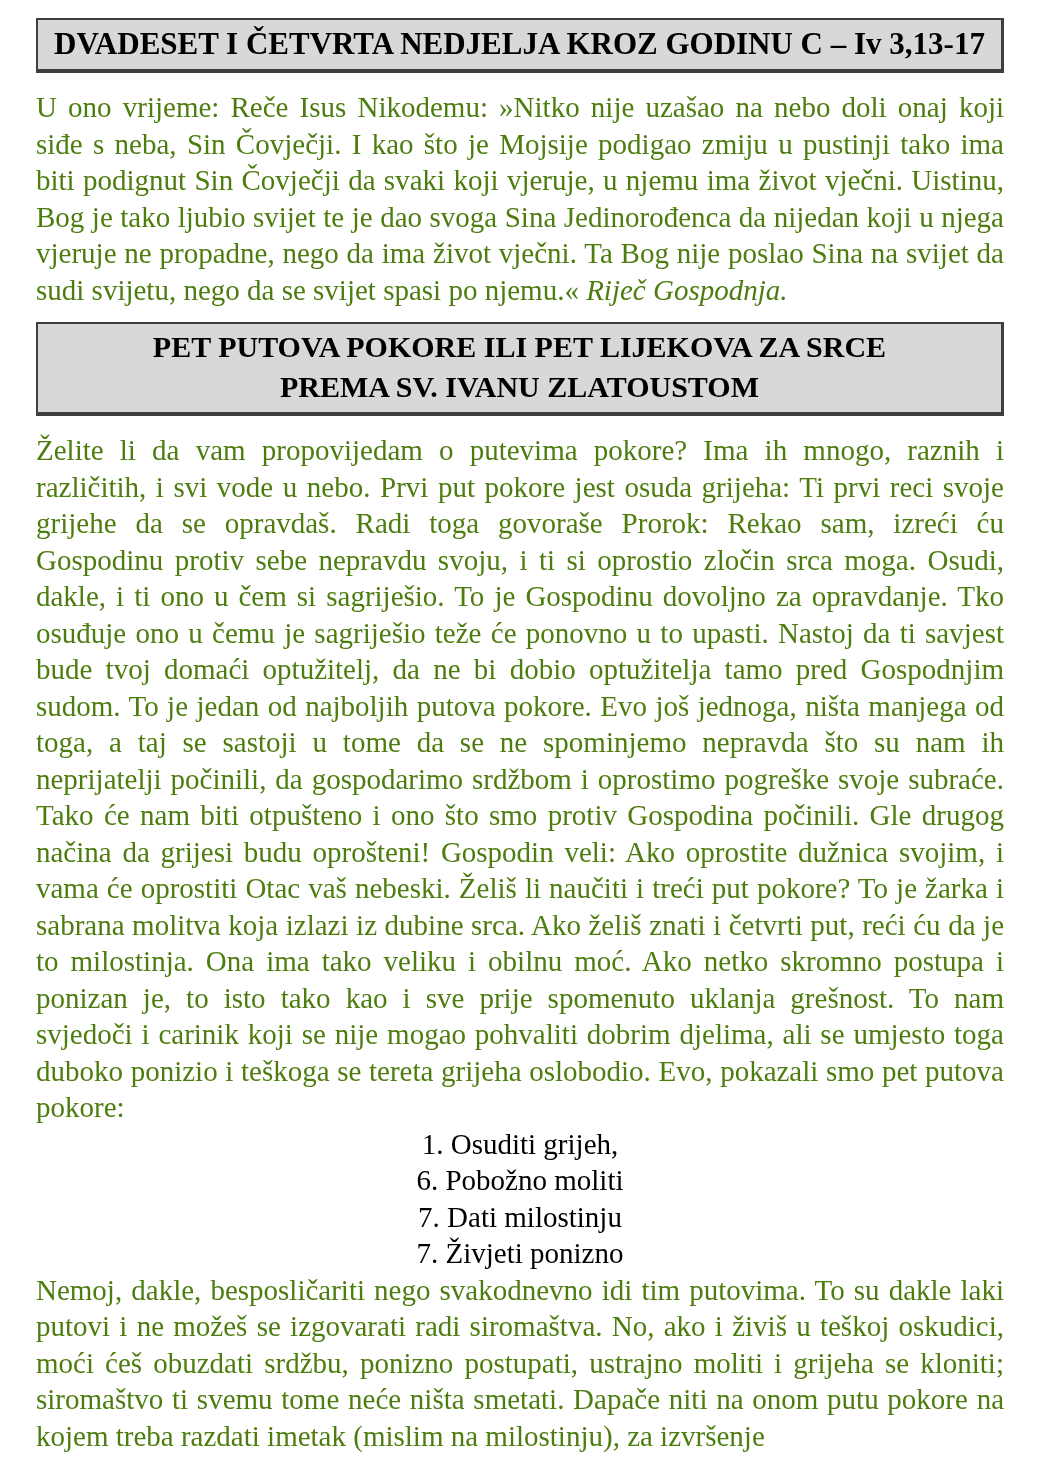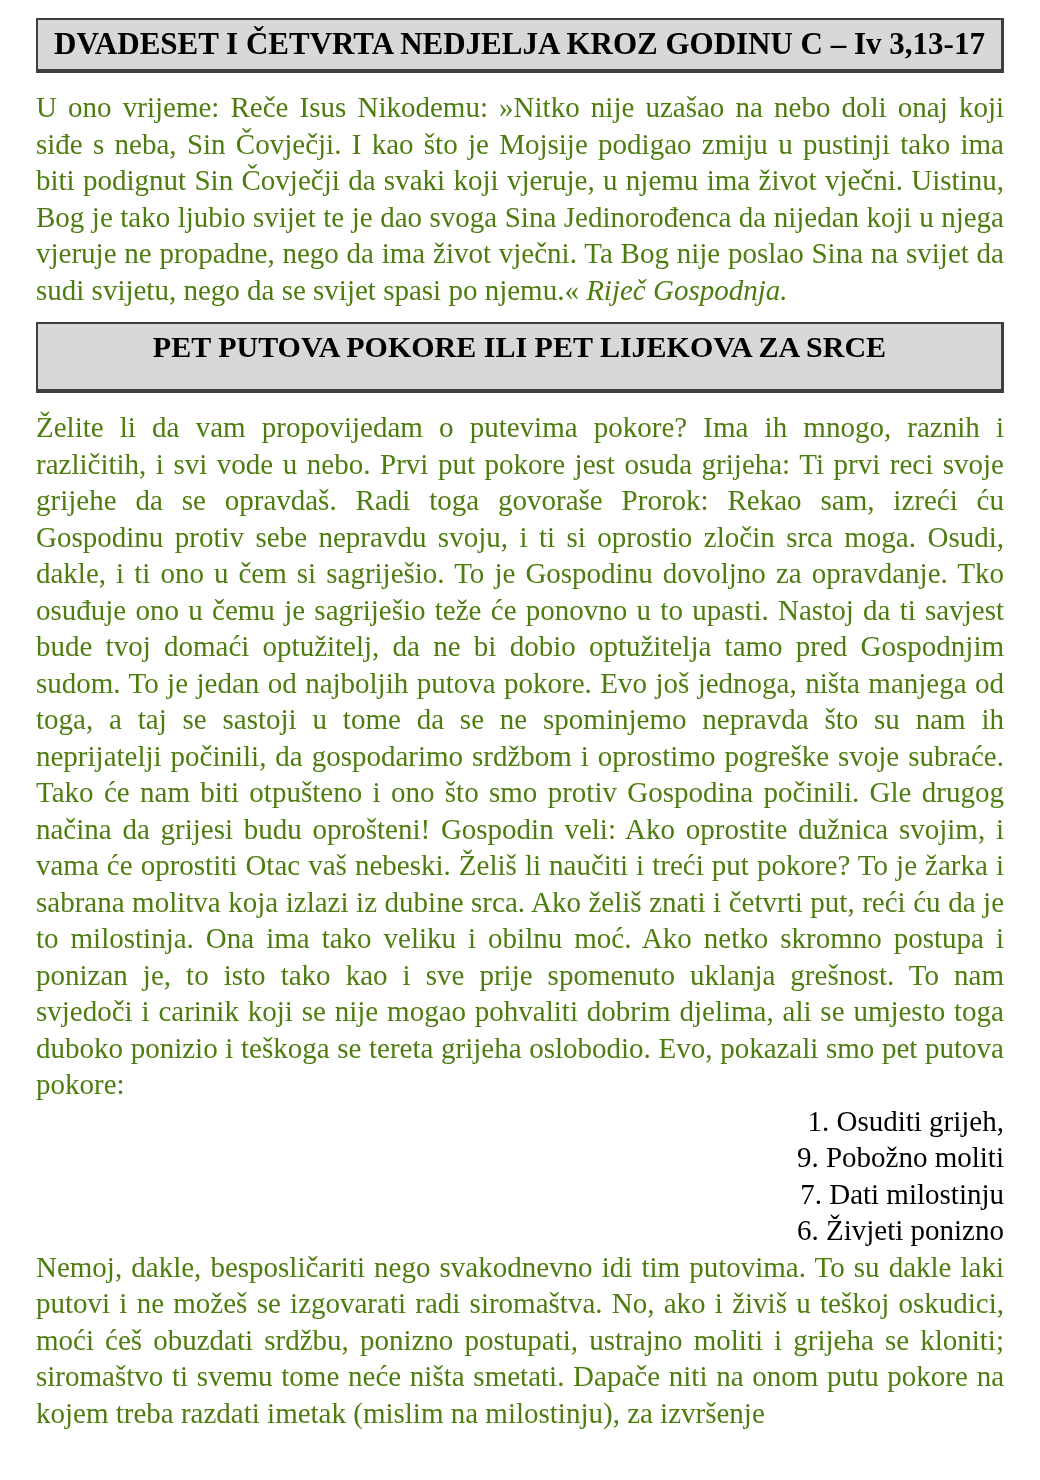--- a/index.html
+++ b/index.html
@@ -28,65 +28,66 @@
     font-weight: bold;
     padding: 4px 6px 5px 6px;
   }
   .header-box.single {
     font-size: 31px;
     line-height: 40px;
   }
   .header-box.double {
     font-size: 30px;
     line-height: 40px;
-    padding: 3px 6px 22px 6px;
+    padding: 3px 6px 5px 6px;
   }
   .body-text {
     font-size: 29px;
     line-height: 36.5px;
     text-align: justify;
     color: #4d7c0f;
   }
   .gospel {
     margin-top: 16px;
     margin-bottom: 14px;
   }
   .sermon-title {
     margin-bottom: 16px;
   }
   .attribution {
     font-style: italic;
   }
   .list-item {
     font-size: 29px;
     line-height: 36.5px;
-    text-align: right;
+    text-align: center;
   }
 </style>
 </head>
 <body>
 
 <div class="page">
 
   <div class="header-box single">
     <span>DVADESET I ČETVRTA NEDJELJA KROZ GODINU C – Iv 3,13-17</span>
   </div>
 
   <p class="body-text gospel">
     <span>U ono vrijeme: Reče Isus Nikodemu: »Nitko nije uzašao na nebo doli onaj koji siđe s neba, Sin Čovječji. I kao što je Mojsije podigao zmiju u pustinji tako ima biti podignut Sin Čovječji da svaki koji vjeruje, u njemu ima život vječni. Uistinu, Bog je tako ljubio svijet te je dao svoga Sina Jedinorođenca da nijedan koji u njega vjeruje ne propadne, nego da ima život vječni. Ta Bog nije poslao Sina na svijet da sudi svijetu, nego da se svijet spasi po njemu.« </span><em class="attribution">Riječ Gospodnja.</em>
   </p>
 
   <div class="header-box double sermon-title">
     <div>PET PUTOVA POKORE ILI PET LIJEKOVA ZA SRCE</div>
+    <div>PREMA SV. IVANU ZLATOUSTOM</div>
   </div>
 
   <p class="body-text">Želite li da vam propovijedam o putevima pokore? Ima ih mnogo, raznih i različitih, i svi vode u nebo. Prvi put pokore jest osuda grijeha: Ti prvi reci svoje grijehe da se opravdaš. Radi toga govoraše Prorok: Rekao sam, izreći ću Gospodinu protiv sebe nepravdu svoju, i ti si oprostio zločin srca moga. Osudi, dakle, i ti ono u čem si sagriješio. To je Gospodinu dovoljno za opravdanje. Tko osuđuje ono u čemu je sagriješio teže će ponovno u to upasti. Nastoj da ti savjest bude tvoj domaći optužitelj, da ne bi dobio optužitelja tamo pred Gospodnjim sudom. To je jedan od najboljih putova pokore. Evo još jednoga, ništa manjega od toga, a taj se sastoji u tome da se ne spominjemo nepravda što su nam ih neprijatelji počinili, da gospodarimo srdžbom i oprostimo pogreške svoje subraće. Tako će nam biti otpušteno i ono što smo protiv Gospodina počinili. Gle drugog načina da grijesi budu oprošteni! Gospodin veli: Ako oprostite dužnica svojim, i vama će oprostiti Otac vaš nebeski. Želiš li naučiti i treći put pokore? To je žarka i sabrana molitva koja izlazi iz dubine srca. Ako želiš znati i četvrti put, reći ću da je to milostinja. Ona ima tako veliku i obilnu moć. Ako netko skromno postupa i ponizan je, to isto tako kao i sve prije spomenuto uklanja grešnost. To nam svjedoči i carinik koji se nije mogao pohvaliti dobrim djelima, ali se umjesto toga duboko ponizio i teškoga se tereta grijeha oslobodio. Evo, pokazali smo pet putova pokore:</p>
 
   <div>
     <div class="list-item">1. Osuditi grijeh,</div>
-    <div class="list-item">9. Pobožno moliti</div>
+    <div class="list-item">6. Pobožno moliti</div>
     <div class="list-item">7. Dati milostinju</div>
-    <div class="list-item">6. Živjeti ponizno</div>
+    <div class="list-item">7. Živjeti ponizno</div>
   </div>
 
   <p class="body-text">Nemoj, dakle, besposličariti nego svakodnevno idi tim putovima. To su dakle laki putovi i ne možeš se izgovarati radi siromaštva. No, ako i živiš u teškoj oskudici, moći ćeš obuzdati srdžbu, ponizno postupati, ustrajno moliti i grijeha se kloniti; siromaštvo ti svemu tome neće ništa smetati. Dapače niti na onom putu pokore na kojem treba razdati imetak (mislim na milostinju), za izvršenje</p>
 
 </div>
 
 </body></html>

